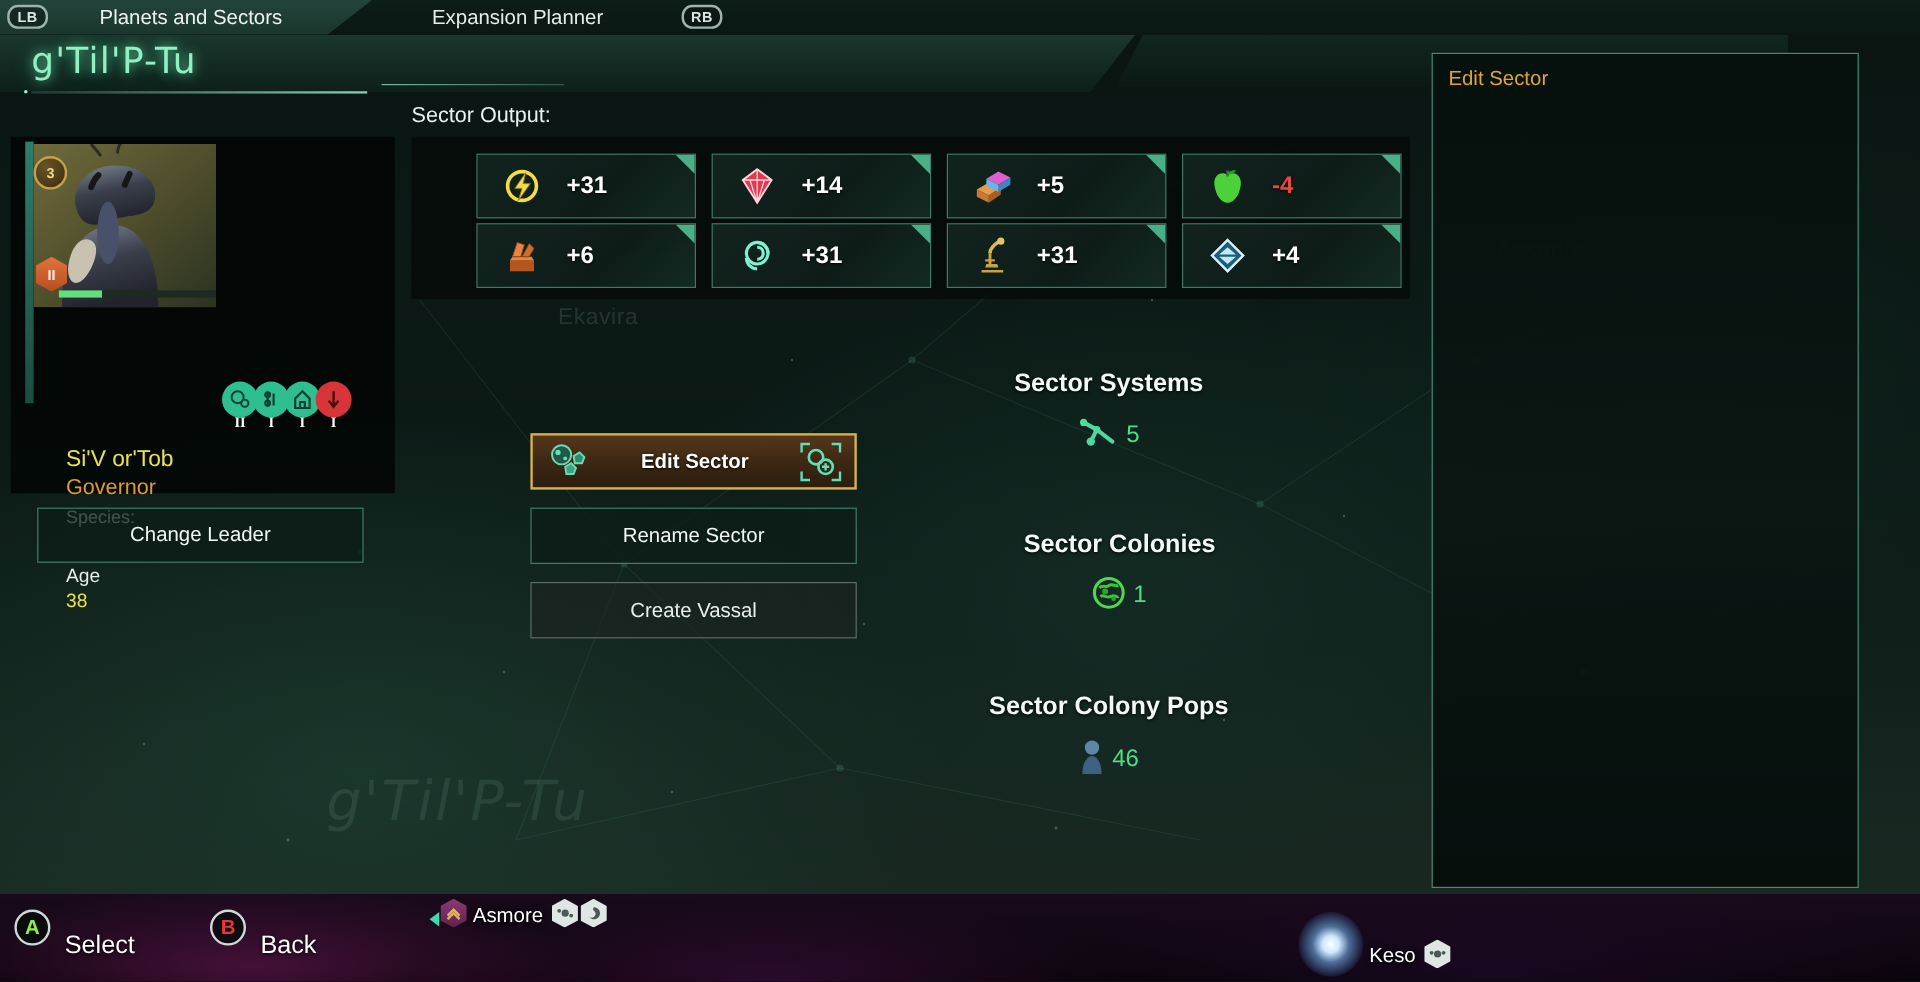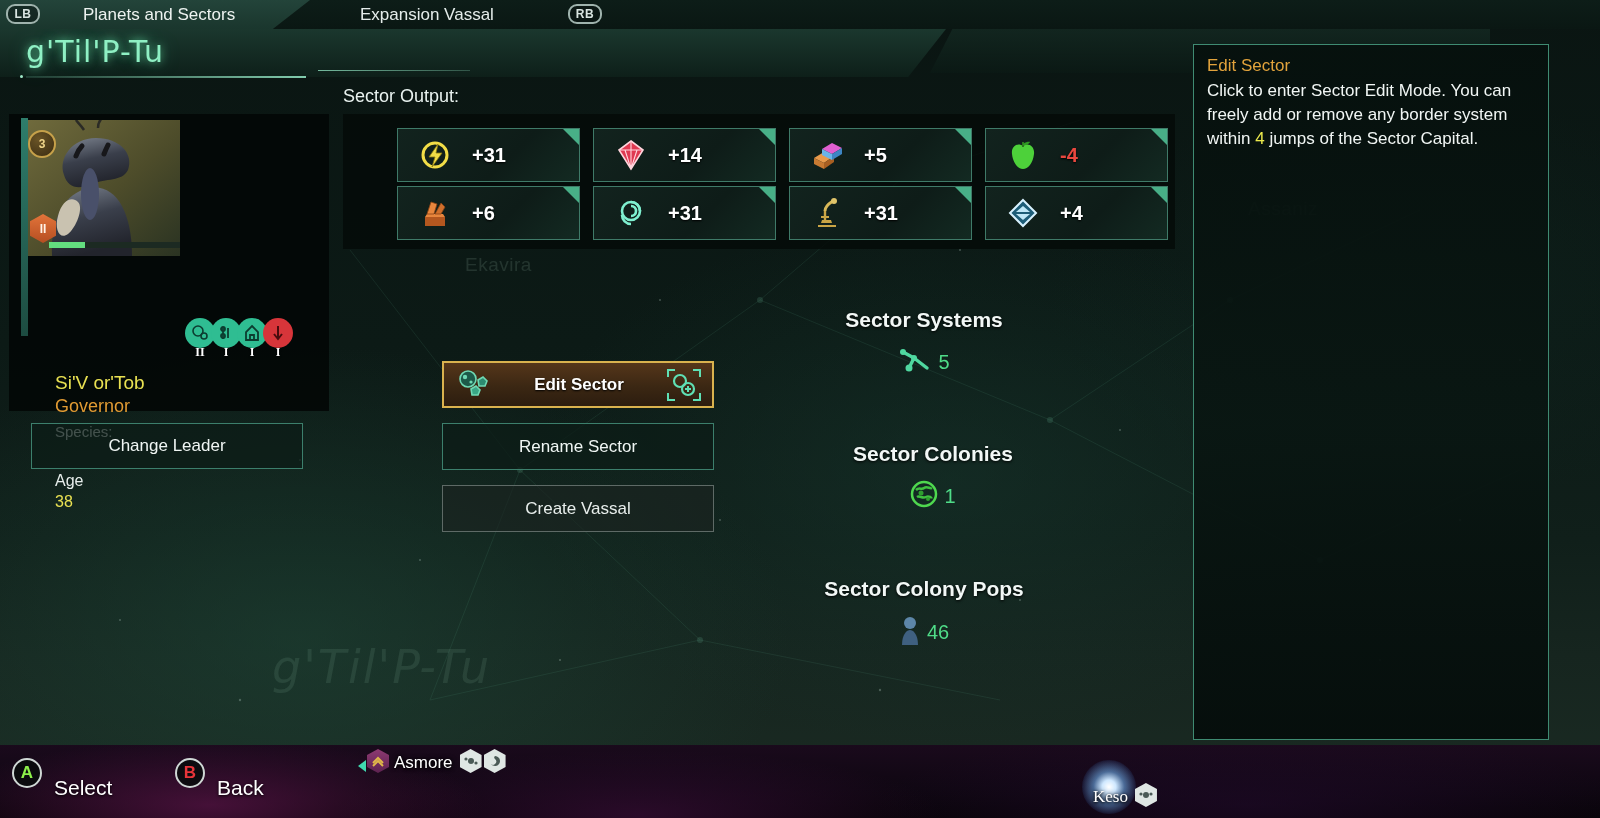--- a/index.html
+++ b/index.html
@@ -373,36 +373,36 @@
           <circle cx="12" cy="8" r="1.6" fill="#4a5a56"></circle>
         </svg>
     </div>
     <div class="sys-chip">
       <svg width="14" height="14" viewBox="0 0 14 14">
           <path d="M7 2 a5 5 0 1 1 -4 8 a3 3 0 1 0 4 -5 a2 2 0 0 1 0 -3 z" fill="#4a5a56"></path>
         </svg>
     </div>
   </div>
 
-  <div class="sys-marker" style="left:1088px; top:783px;font-family:Liberation Serif, serif;">
+  <div class="sys-marker" style="left:1136px; top:783px;">
     <span class="sys-name">Keso</span>
     <div class="sys-chip">
       <svg width="14" height="12" viewBox="0 0 14 12">
           <circle cx="7" cy="6" r="3" fill="#4a5a56"></circle>
           <circle cx="2" cy="5" r="1.6" fill="#4a5a56"></circle>
           <circle cx="12" cy="5" r="1.6" fill="#4a5a56"></circle>
         </svg>
     </div>
   </div>
 
   <div class="tabbar">
     <div class="tab-active-bg"></div>
     <div class="bumper lb">LB</div>
     <div class="tab planets">Planets and Sectors</div>
-    <div class="tab expansion">Expansion Vassal</div>
+    <div class="tab expansion">Expansion Planner</div>
     <div class="bumper rb">RB</div>
   </div>
 
   <div class="header-band"></div>
   <div class="header-band2"></div>
   <div class="sector-title">g'Til'P-Tu</div>
   <div class="title-rule-dot"></div>
   <div class="title-rule"></div>
   <div class="title-rule2"></div>
 
@@ -661,23 +661,20 @@
           <circle cx="11" cy="8" r="6" fill="#5d86a8"></circle>
           <path d="M3 30 C3 19 8 15 11 15 C14 15 19 19 19 30 Z" fill="#3f6080"></path>
         </svg>
       </span>
       <span class="stat-value">46</span>
     </div>
   </div>
 
   <div class="tooltip">
     <div class="tt-title">Edit Sector</div>
-    <div class="tt-body">
-      <span>Click to enter Sector Edit Mode. You can freely add or remove any border system within </span><span class="tt-hl">4</span><span> jumps of the Sector Capital.</span>
-    </div>
   </div>
 
   <div class="prompt select">
     <div class="btn-circle a">A</div>
     <div class="prompt-label">Select</div>
   </div>
   <div class="prompt back">
     <div class="btn-circle b">B</div>
     <div class="prompt-label">Back</div>
   </div>

